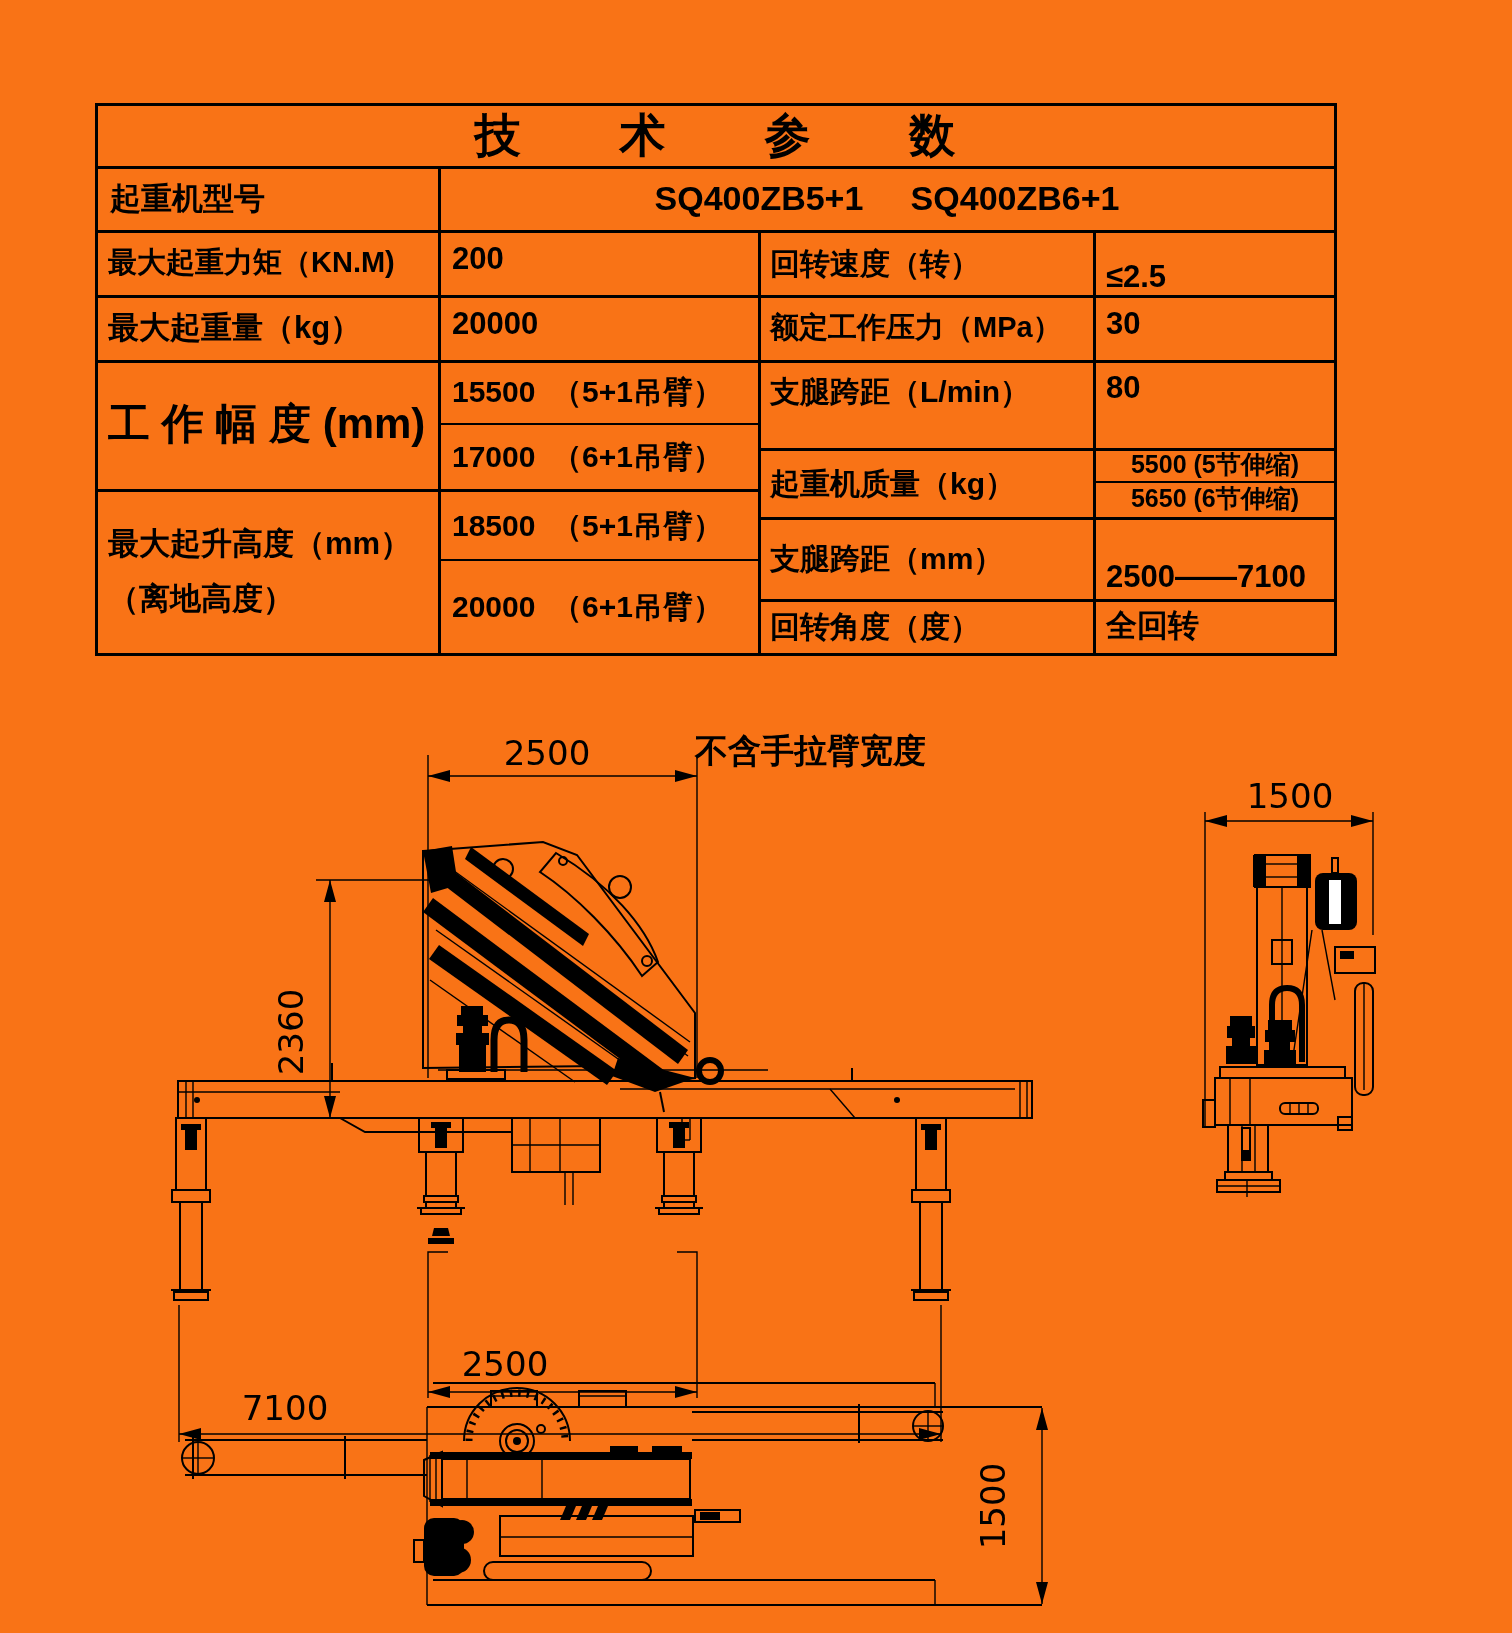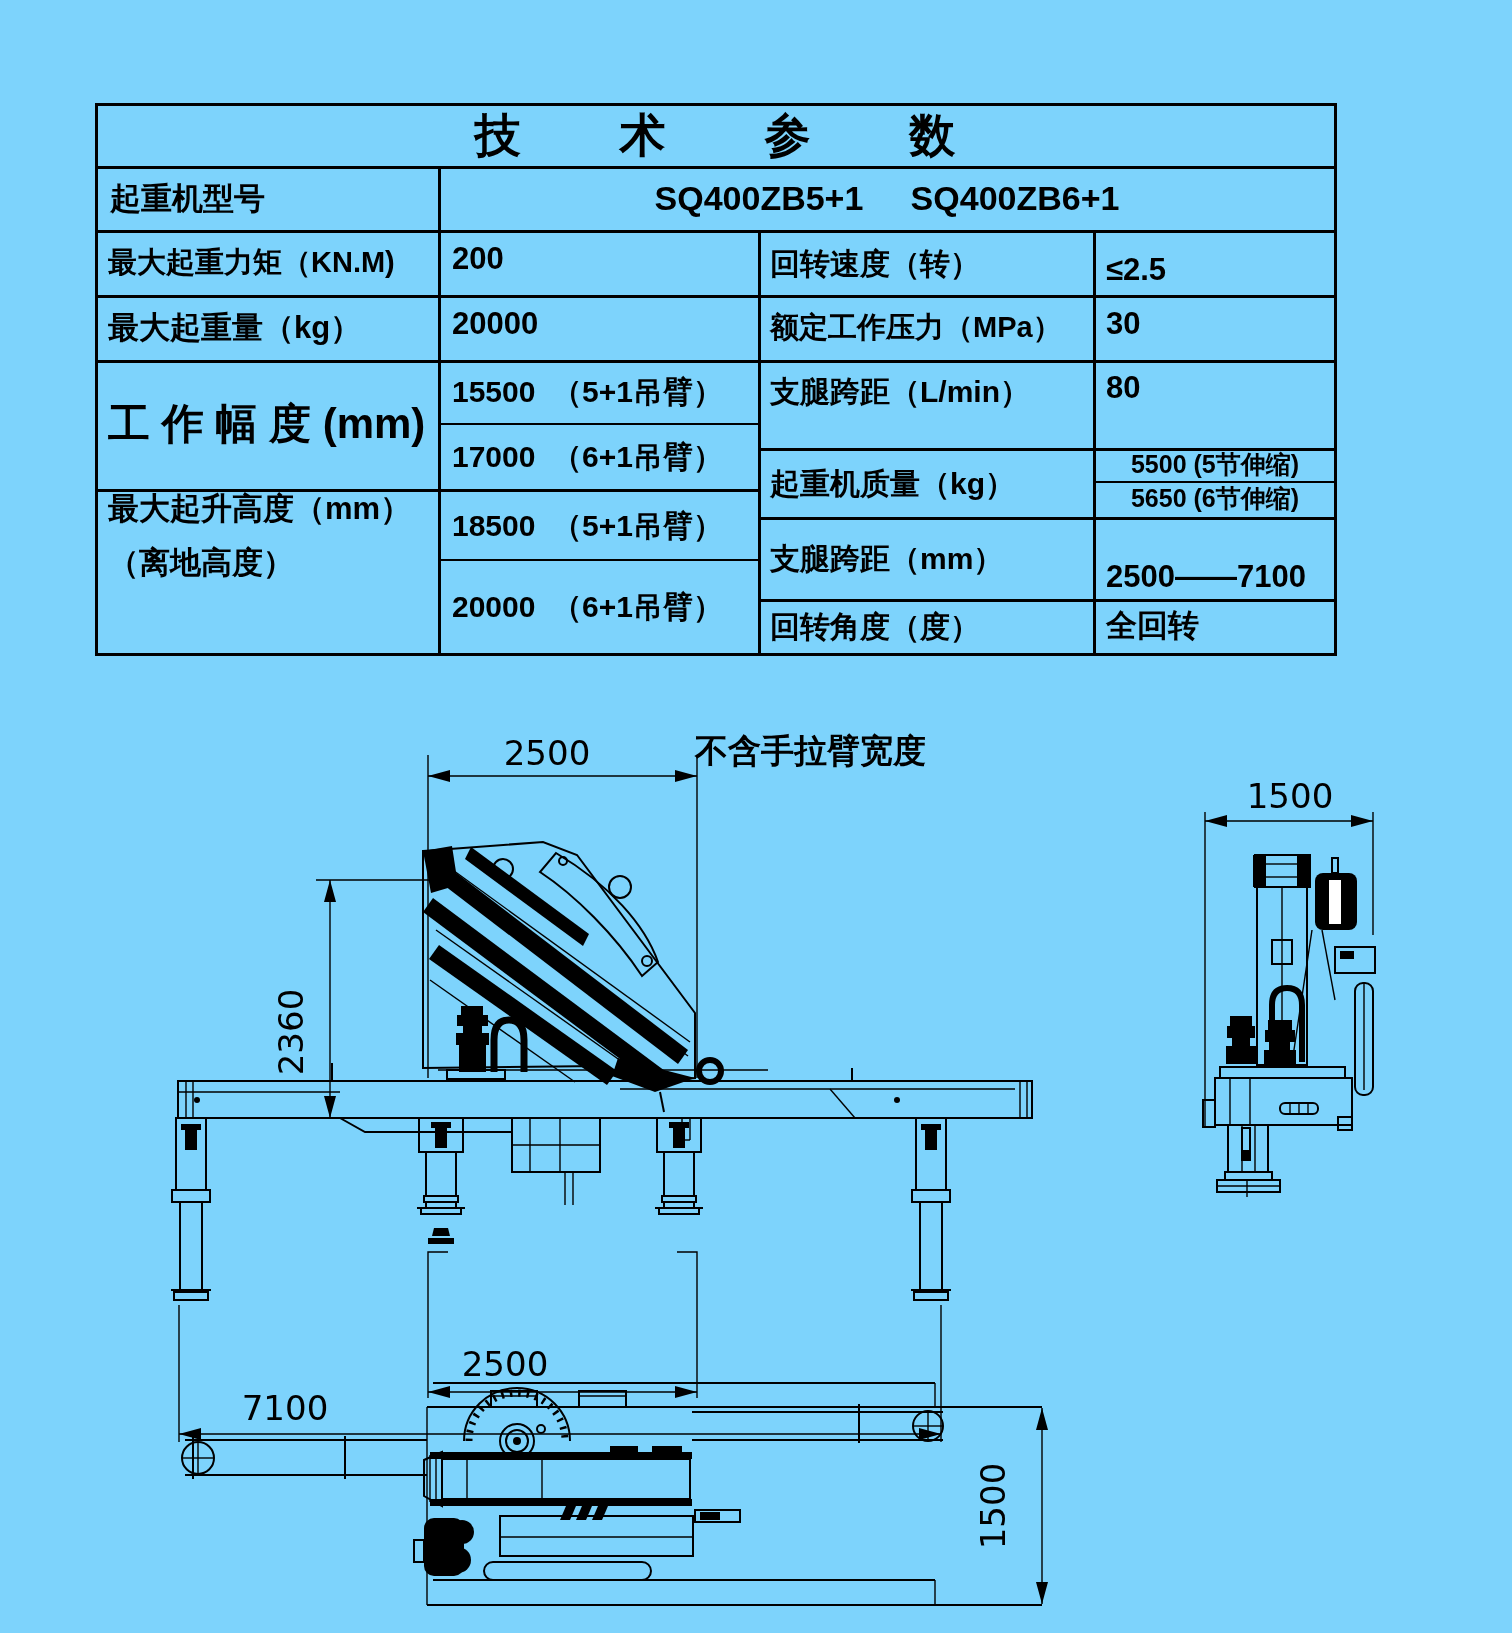--- a/index.html
+++ b/index.html
@@ -1,35 +1,35 @@
 <!DOCTYPE html>
 <html><head>
 <meta charset="utf-8">
 <style>
   html,body{margin:0;padding:0;background:#ffffff;}
   #stage{
-    position:relative;width:1512px;height:1633px;background:#7dd3fc;
+    position:relative;width:1512px;height:1633px;background:#f97316;
     font-family:"Liberation Sans","DejaVu Sans",sans-serif;color:#000;overflow:hidden;
   }
   
   .hline,.vline{position:absolute;background:#000;}
   
   .tcell{
     position:absolute;display:flex;align-items:center;
     font-weight:700;white-space:pre;line-height:1.1;
   }
   .c-center{justify-content:center;}
   .vtop{align-items:flex-start;padding-top:9px;}
   .title-cell{font-size:46px;word-spacing:82px;letter-spacing:2px;}
   .lbl{font-size:30px;}
   .lbl-sm{font-size:28px;}
   .val{font-size:31px;}
   .val-sm{font-size:25px;}
   .model-val{font-size:34px;}
-  .two-line{flex-direction:column;align-items:flex-start;row-gap:20px;}
+  .two-line{flex-direction:column;align-items:flex-start;justify-content:center;row-gap:20px;}
   
   #drawsvg{position:absolute;left:0;top:655px;}
   .ln{stroke:#000;stroke-width:2;fill:none;}
   .thin{stroke:#000;stroke-width:1.4;fill:none;}
   .blk{fill:#000;stroke:none;}
   .dimtext{font-family:"DejaVu Sans",sans-serif;font-size:34px;font-weight:400;fill:#000;}
   .dimnote{font-family:"Liberation Sans","DejaVu Sans",sans-serif;font-size:33px;font-weight:700;fill:#000;}
 </style>
 </head>
 <body>
@@ -56,21 +56,21 @@
   <div class="vline" style="left:1093px;top:230px;width:3px;height:423px;"></div>
 
   <div class="tcell title-cell c-center" style="left:97px;top:105px;width:1238px;height:60px;">技 术 参 数</div>
 
   <div class="tcell lbl" style="left:110px;top:169px;width:325px;height:60px;font-size:31px;">起重机型号</div>
   <div class="tcell model-val c-center" style="left:440px;top:169px;width:894px;height:60px;">SQ400ZB5+1     SQ400ZB6+1</div>
 
   <div class="tcell lbl-sm" style="left:108px;top:233px;width:330px;height:60px;font-size:29px;">最大起重力矩（KN.M)</div>
   <div class="tcell val vtop" style="left:452px;top:233px;width:290px;height:60px;">200</div>
   <div class="tcell lbl" style="left:770px;top:233px;width:316px;height:60px;">回转速度（转）</div>
-  <div class="tcell val" style="left:1106px;top:240px;width:226px;height:60px;">≤2.5</div>
+  <div class="tcell val" style="left:1106px;top:247px;width:226px;height:60px;">≤2.5</div>
 
   <div class="tcell lbl" style="left:108px;top:298px;width:330px;height:60px;font-size:31px;">最大起重量（kg）</div>
   <div class="tcell val vtop" style="left:452px;top:298px;width:290px;height:60px;">20000</div>
   <div class="tcell lbl-sm" style="left:770px;top:298px;width:316px;height:60px;font-size:29px;">额定工作压力（MPa）</div>
   <div class="tcell val vtop" style="left:1106px;top:298px;width:226px;height:60px;">30</div>
 
   <div class="tcell lbl" style="left:108px;top:362px;width:330px;height:125px;font-size:42px;">工 作 幅 度 (mm)</div>
   <div class="tcell val" style="left:452px;top:362px;width:305px;height:59px;font-size:30px;">15500  （5+1吊臂）</div>
   <div class="tcell val" style="left:452px;top:425px;width:305px;height:62px;font-size:30px;">17000  （6+1吊臂）</div>
   <div class="tcell lbl vtop" style="left:770px;top:362px;width:316px;height:84px;padding-top:13px;">支腿跨距（L/min）</div>

